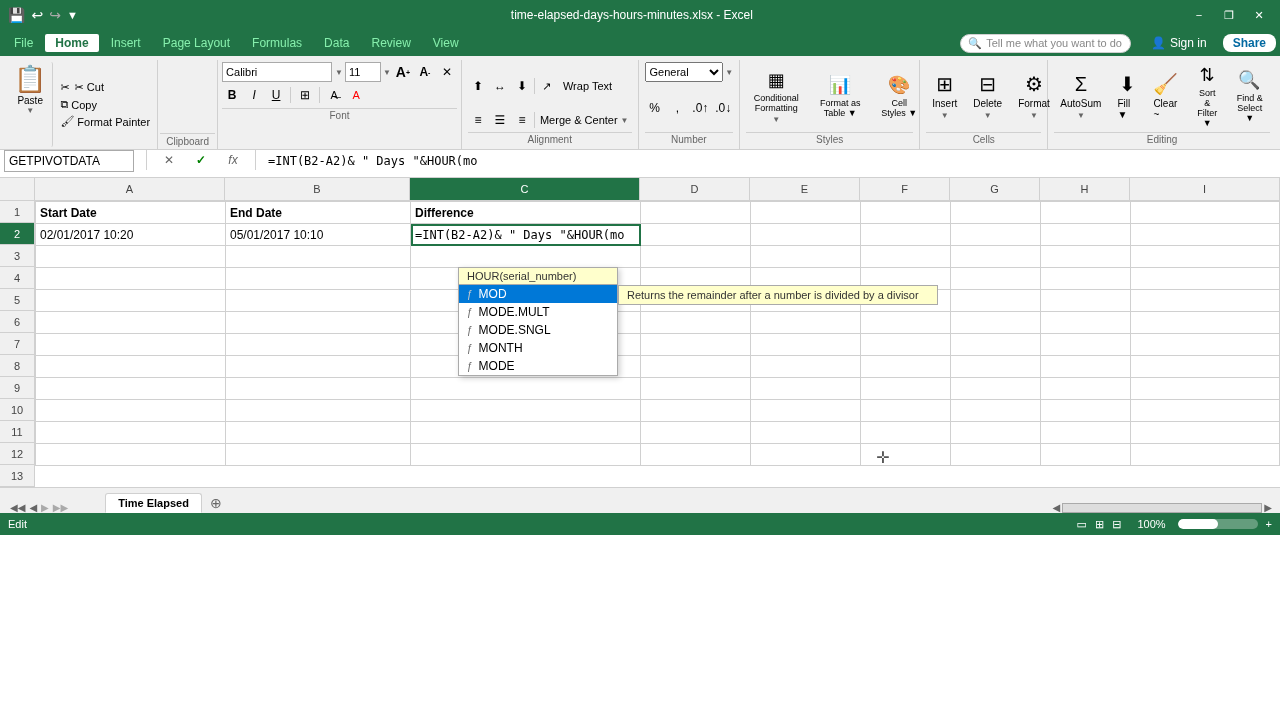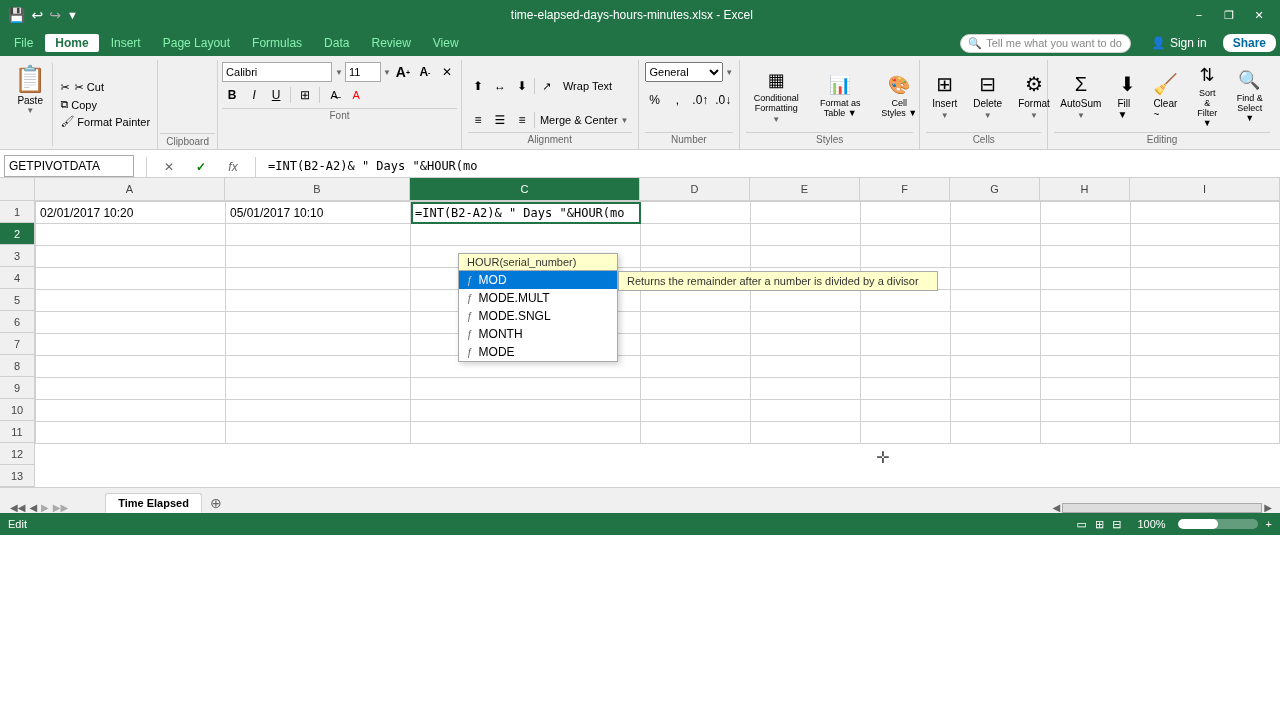--- a/index.html
+++ b/index.html
@@ -99,21 +99,21 @@
     }
     .font-btn {
       width: 20px; height: 20px; display: flex; align-items: center; justify-content: center;
       cursor: pointer; border-radius: 2px; font-size: 12px;
     }
 
     
     #formula-bar {
       height: 28px;
       display: flex;
-      align-items: flex-end;
+      align-items: flex-start;
       border-bottom: 1px solid #d0d0d0;
       background: white;
       padding: 0 4px;
       gap: 12px;
     }
     #name-box {
       width: 130px;
       height: 22px;
       border: 1px solid #aaa;
       font-size: 12px;
@@ -352,21 +352,21 @@
         <div style="width:1px;background:#ccc;height:16px;"></div>
         <div class="ribbon-btn-small">
           <span>Merge &amp; Center</span>
           <span class="dropdown-arrow">▼</span>
         </div>
       </div>
       <div class="section-label-row" style="font-size:10px;color:#666;text-align:center;">Alignment</div>
     </div>
 
     <div style="padding:2px 6px; border-right:1px solid #d0d0d0; display:flex; flex-direction:column; min-width:100px;">
-      <div style="flex:1;display:flex;flex-direction:column;gap:8px;">
+      <div style="flex:1;display:flex;flex-direction:column;gap:16px;">
         <div style="display:flex;align-items:center;gap:2px;">
           <select style="width:90px;height:20px;font-size:11px;">
             <option>General</option>
           </select>
           <span class="dropdown-arrow">▼</span>
         </div>
         <div style="display:flex;gap:3px;font-size:11px;">
           <div class="font-btn">%</div>
           <div class="font-btn">,</div>
           <div class="font-btn">.0↑</div>
@@ -486,20 +486,31 @@
       <div class="row-header">10</div>
       <div class="row-header">11</div>
       <div class="row-header">12</div>
       <div class="row-header">13</div>
     </div>
 
     <div id="grid">
       <table class="grid-table">
 
         <tbody>
+            <tr>
+          <td class="col-a header-cell">Start Date</td>
+          <td class="col-b header-cell">End Date</td>
+          <td class="col-c header-cell">Difference</td>
+          <td class="col-d"></td>
+          <td class="col-e"></td>
+          <td class="col-f"></td>
+          <td class="col-g" style="min-width:90px;width:90px;"></td>
+          <td class="col-h" style="min-width:90px;width:90px;"></td>
+          <td style="width:100%;"></td>
+        </tr>
 
         <tr>
           <td class="col-a red-border">02/01/2017 10:20</td>
           <td class="col-b red-border">05/01/2017 10:10</td>
           <td class="col-c active-cell" style="font-family:'Consolas',monospace; font-size:12px;">=INT(B2-A2)&amp; " Days "&amp;HOUR(mo</td>
           <td class="col-d"></td>
           <td class="col-e"></td>
           <td class="col-f"></td>
           <td style="min-width:90px;width:90px;"></td>
           <td style="min-width:90px;width:90px;"></td>
@@ -613,21 +624,21 @@
               <td></td>
               <td></td>
               <td></td>
               <td></td>
               <td></td>
               <td></td>
             </tr>
       </tbody>
         </table>
 
-      <div id="autocomplete" style="top: 52px; left: 423px;">
+      <div id="autocomplete" style="top: 66px; left: 423px;">
 
         <div style="position:relative;">
           <div style="background:#ffffcc; border-bottom:1px solid #aaa; padding:2px 8px; font-size:11px; color:#333; display:flex; align-items:center; gap:4px;">
             <span>HOUR(serial_number)</span>
           </div>
         </div>
 
         <div class="ac-item ac-selected" style="position:relative;">
           <span class="ac-icon">ƒ</span>
           <span>MOD</span>

